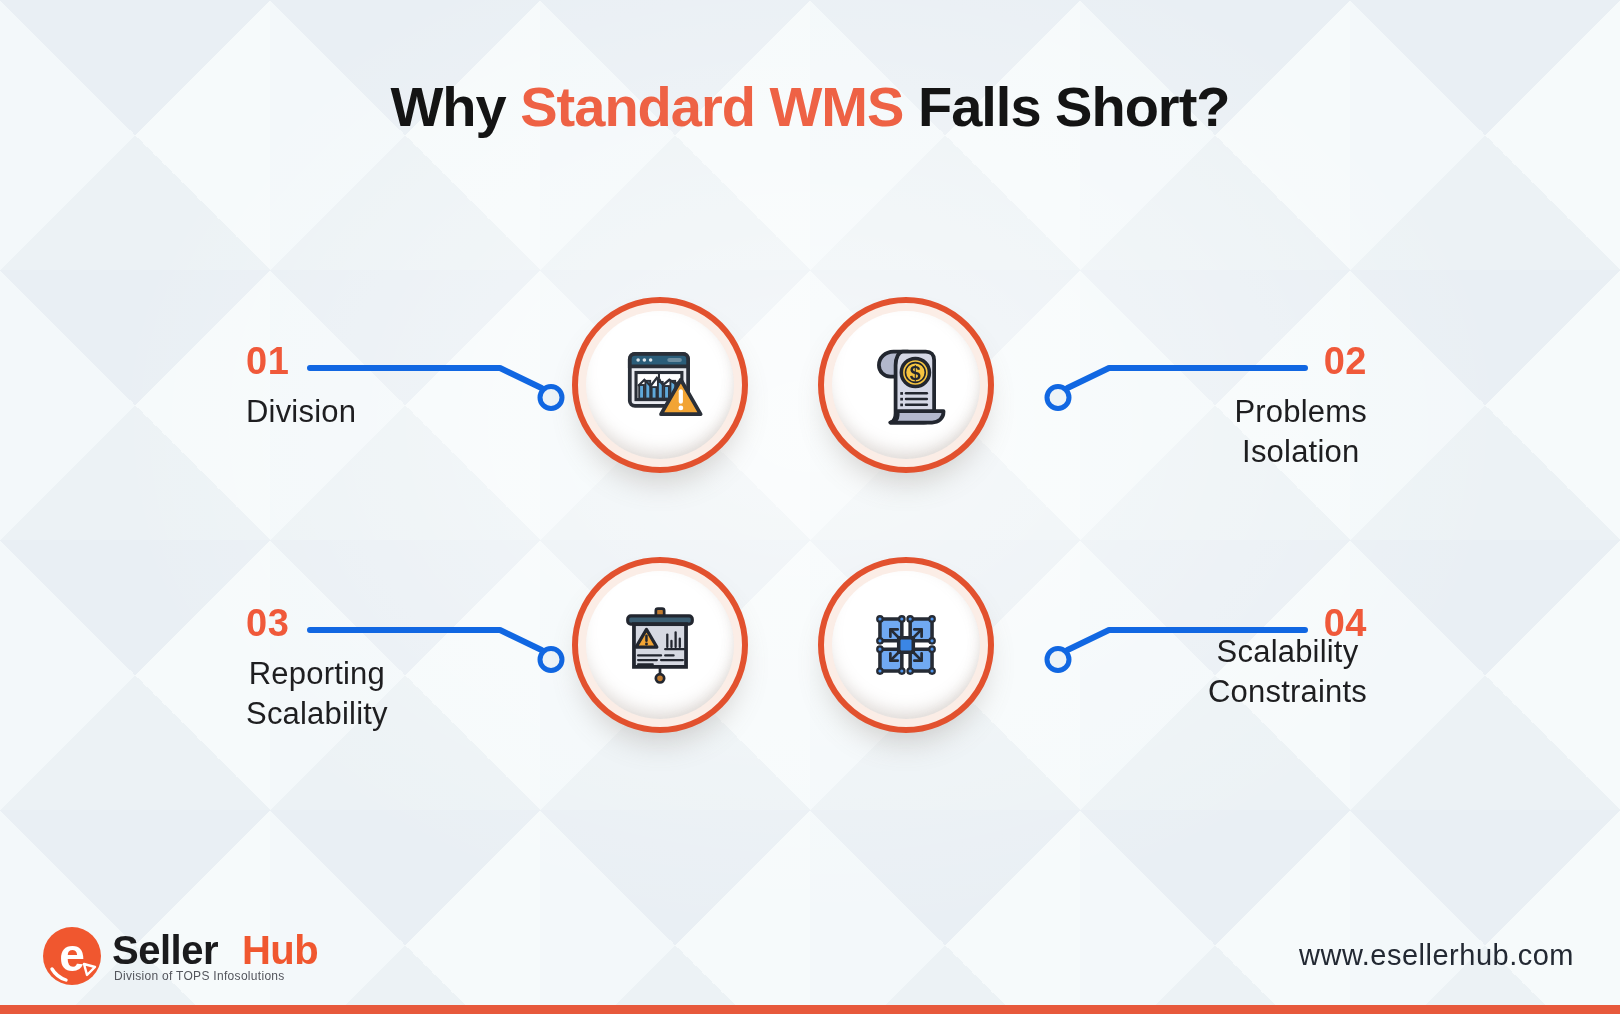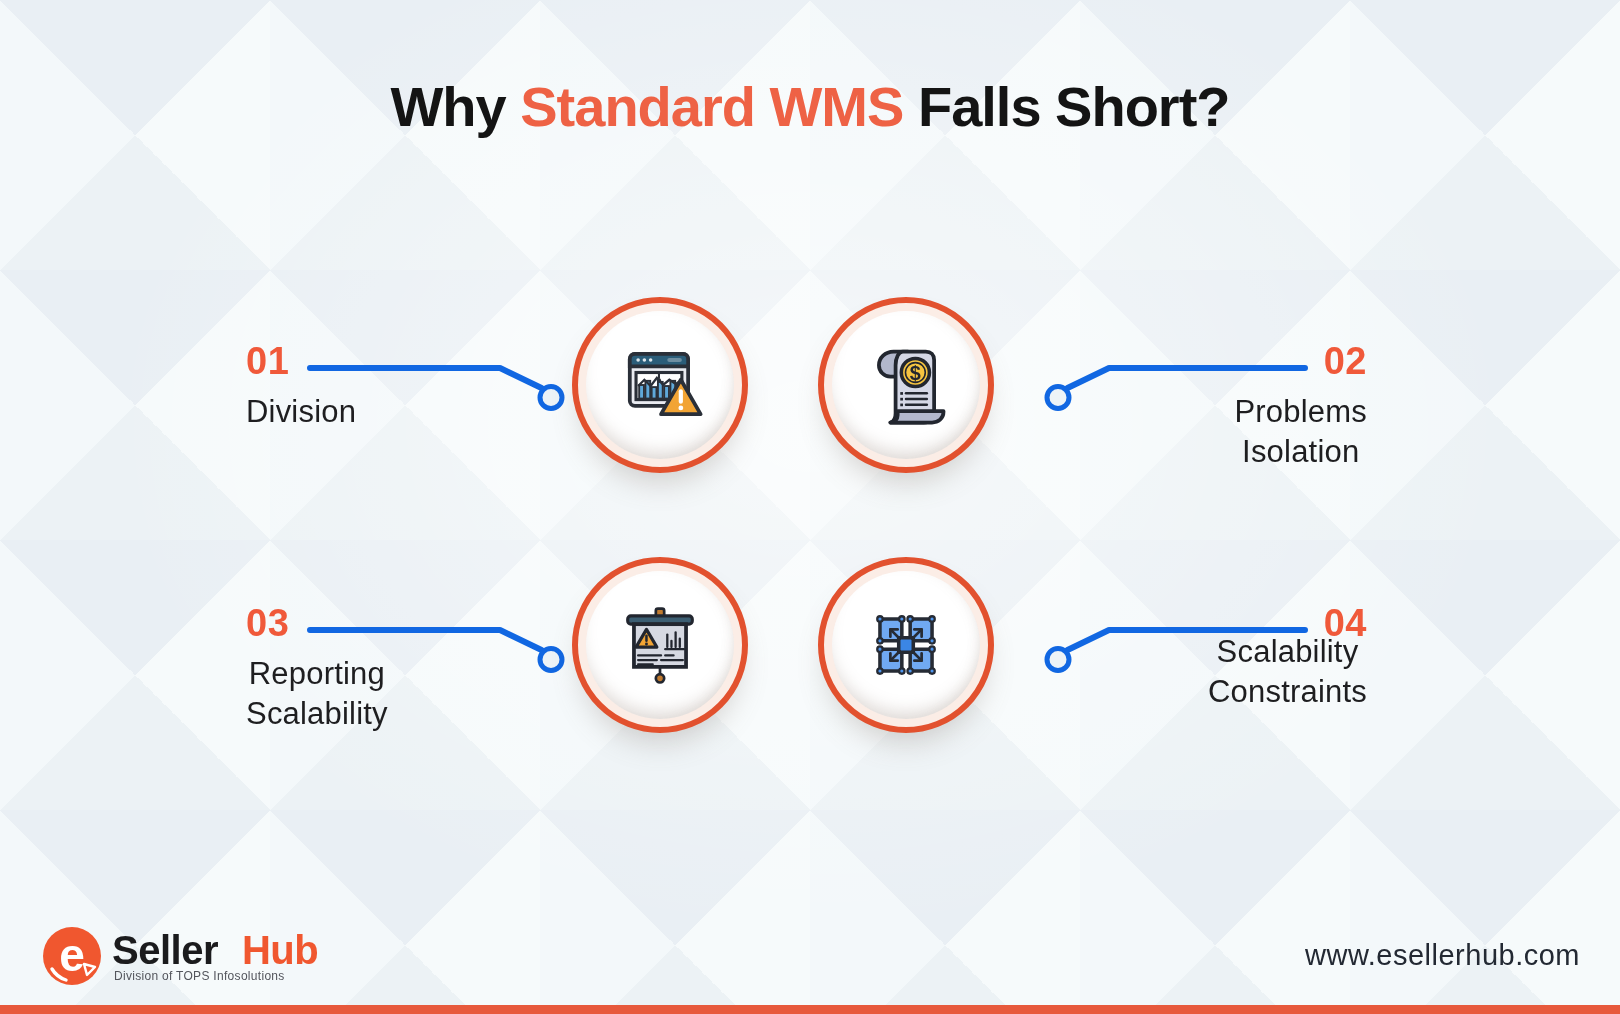--- a/index.html
+++ b/index.html
@@ -45,21 +45,21 @@
   }
   .big-circle .inner{
     position:absolute;inset:8px;border-radius:50%;background:#ffffff;
     box-shadow:inset 0 -13px 16px -6px rgba(155,140,130,.30), inset -8px 0 14px -9px rgba(155,140,130,.18);
     display:flex;align-items:center;justify-content:center;
   }
   .footer-brand{position:absolute;left:112px;top:928px;font-size:40px;line-height:44px;font-weight:700;letter-spacing:-.5px;}
   .footer-brand .b1{color:#1b1b1d;}
   .footer-brand .b2{color:#f0572f;margin-left:24px;}
   .footer-tagline{position:absolute;left:114px;top:966px;font-size:12px;line-height:20px;color:#53555c;letter-spacing:.3px;}
-  .footer-url{position:absolute;right:40px;top:938px;font-size:29px;line-height:34px;color:#232933;letter-spacing:.5px;}
+  .footer-url{position:absolute;right:46px;top:938px;font-size:29px;line-height:34px;color:#232933;letter-spacing:.5px;}
   .bottom-bar{position:absolute;left:0;bottom:0;width:100%;height:9px;background:#e7593c;}
   .logo-mark{position:absolute;left:42px;top:926px;}
 </style>
 </head>
 <body>
 
 <div class="canvas">
   <div class="bg-pattern"></div>
   <div class="bg-soft"></div>
 

